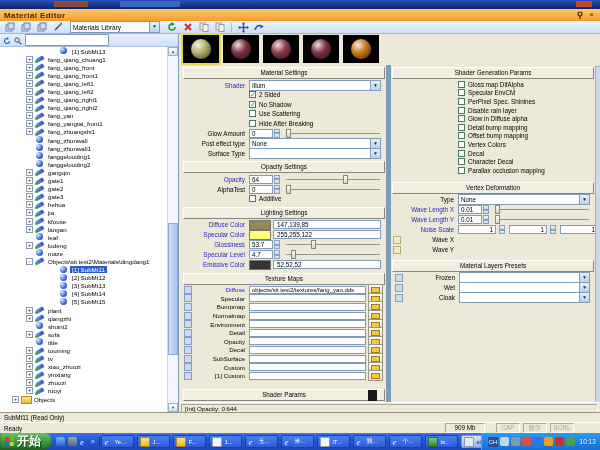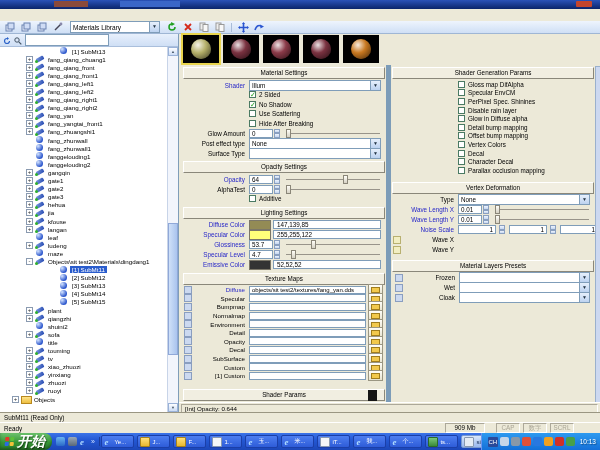--- a/index.html
+++ b/index.html
@@ -95,21 +95,21 @@
   #bar-readonly{position:absolute;left:0;top:412px;width:600px;height:10px;background:#ece9d8;border-top:1px solid #9a9682;font-size:6.3px;line-height:10px;padding-left:4px;box-sizing:border-box;}
   #bar-ready{position:absolute;left:0;top:422px;width:600px;height:11px;background:#ece9d8;border-top:1px solid #fff;display:flex;align-items:center;font-size:6.3px;box-sizing:border-box;padding:0 26px 0 4px;}
   #bar-ready .mem{margin-left:auto;width:38px;height:8px;border:1px solid #aca899;border-bottom-color:#fff;border-right-color:#fff;text-align:center;line-height:8px;margin-right:8px;}
   .lock{width:22px;height:8px;border:1px solid #aca899;border-bottom-color:#fff;border-right-color:#fff;text-align:center;line-height:8px;color:#a8a494;margin-left:3px;}
   
   #taskbar{position:absolute;left:0;top:433px;width:600px;height:17px;background:linear-gradient(#3c74e8 0%,#2458d4 40%,#1c47b8 100%);display:flex;align-items:center;}
   #start-btn{width:52px;height:17px;border-radius:0 8px 8px 0;background:linear-gradient(#6cc26c,#379737 55%,#2a7d2a);
     display:flex;align-items:center;gap:3px;padding-left:5px;box-sizing:border-box;flex:none;box-shadow:inset 0 -2px 3px rgba(0,0,0,.3);}
   #start-btn .flag{width:9px;height:9px;display:grid;grid-template-columns:4px 4px;grid-template-rows:4px 4px;gap:1px;transform:skewX(-6deg);}
   #start-btn .flag i{border-radius:1px;}
-  #start-label{color:#fff;font-weight:bold;font-style:italic;font-size:14px;text-shadow:1px 1px 1px rgba(0,0,0,.5);}
+  #start-label{color:#fff;font-weight:bold;font-size:12px;text-shadow:1px 1px 1px rgba(0,0,0,.5);}
   #quick-launch{display:flex;align-items:center;gap:3px;padding:0 4px;border-right:1px solid #1a3c9c;flex:none;}
   .ql{width:9px;height:9px;border-radius:2px;flex:none;}
   .ql-more{color:#cfe0ff;font-size:7px;}
   #task-buttons{display:flex;align-items:center;flex:1;min-width:0;}
   .tbtn{width:33px;height:13px;margin:0 1.5px;background:linear-gradient(#4d7ef0,#2e5cd8);border:1px solid #1b3fa8;border-radius:2px;
     color:#fff;font-size:6px;display:flex;align-items:center;gap:2px;padding:0 2px;box-sizing:border-box;overflow:hidden;white-space:nowrap;flex:none;}
   .tbtn.active{background:linear-gradient(#d8e6fb,#9ab8ee);color:#10264f;border-color:#7a9ad0;}
   .bi{width:8px;height:8px;border-radius:1px;flex:none;}
   .bi.ie::before{content:"e";display:block;color:#aedaff;font:italic bold 9px "Liberation Serif",serif;line-height:8px;}
   .bi.folder{background:linear-gradient(#ffe07a,#e8b830);border:1px solid #a8821a;}
@@ -126,20 +126,32 @@
 <body>
 
 <div id="screen">
 
   <div id="win-titlebar">
     <span class="deco1"></span>
     <span class="deco2"></span>
     <span class="winbtn"></span>
   </div>
 
+  <div id="panel-titlebar">
+    <span id="panel-title-text">Material Editor</span>
+    <span class="pbtns">
+      <span class="pbtn">
+        <svg width="8" height="8" viewBox="0 0 8 8">
+            <circle cx="4" cy="3" r="2" fill="none" stroke="#4a2000" stroke-width="1.2"></circle>
+            <line x1="4" y1="5" x2="4" y2="8" stroke="#4a2000" stroke-width="1.2"></line>
+          </svg>
+      </span>
+      <span class="pbtn">×</span>
+    </span>
+  </div>
 
   <div id="toolbar">
     <span class="tb-btn">
       <svg width="10" height="10" viewBox="0 0 10 10">
           <rect x="1" y="3" width="6" height="6" fill="#e8eefc" stroke="#6a82b0"></rect>
           <rect x="3" y="1" width="6" height="6" fill="#cfdcf5" stroke="#6a82b0"></rect>
         </svg>
       </span>
     <span class="tb-btn">
       <svg width="10" height="10" viewBox="0 0 10 10">

